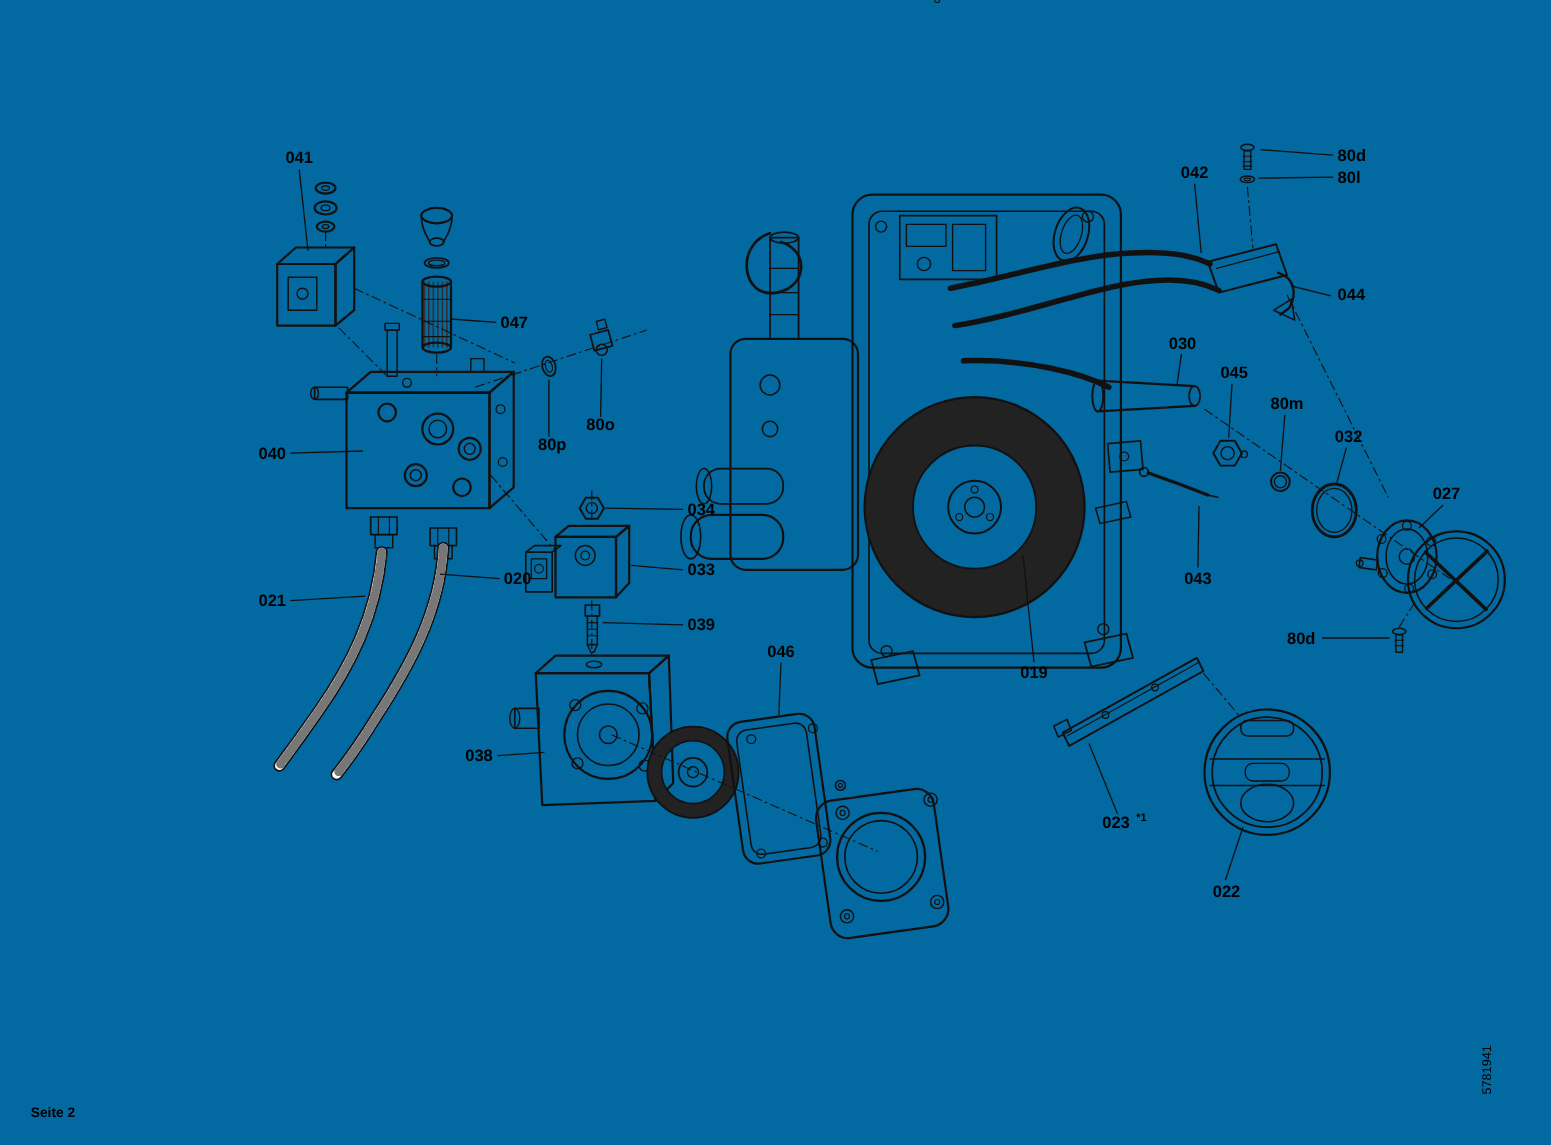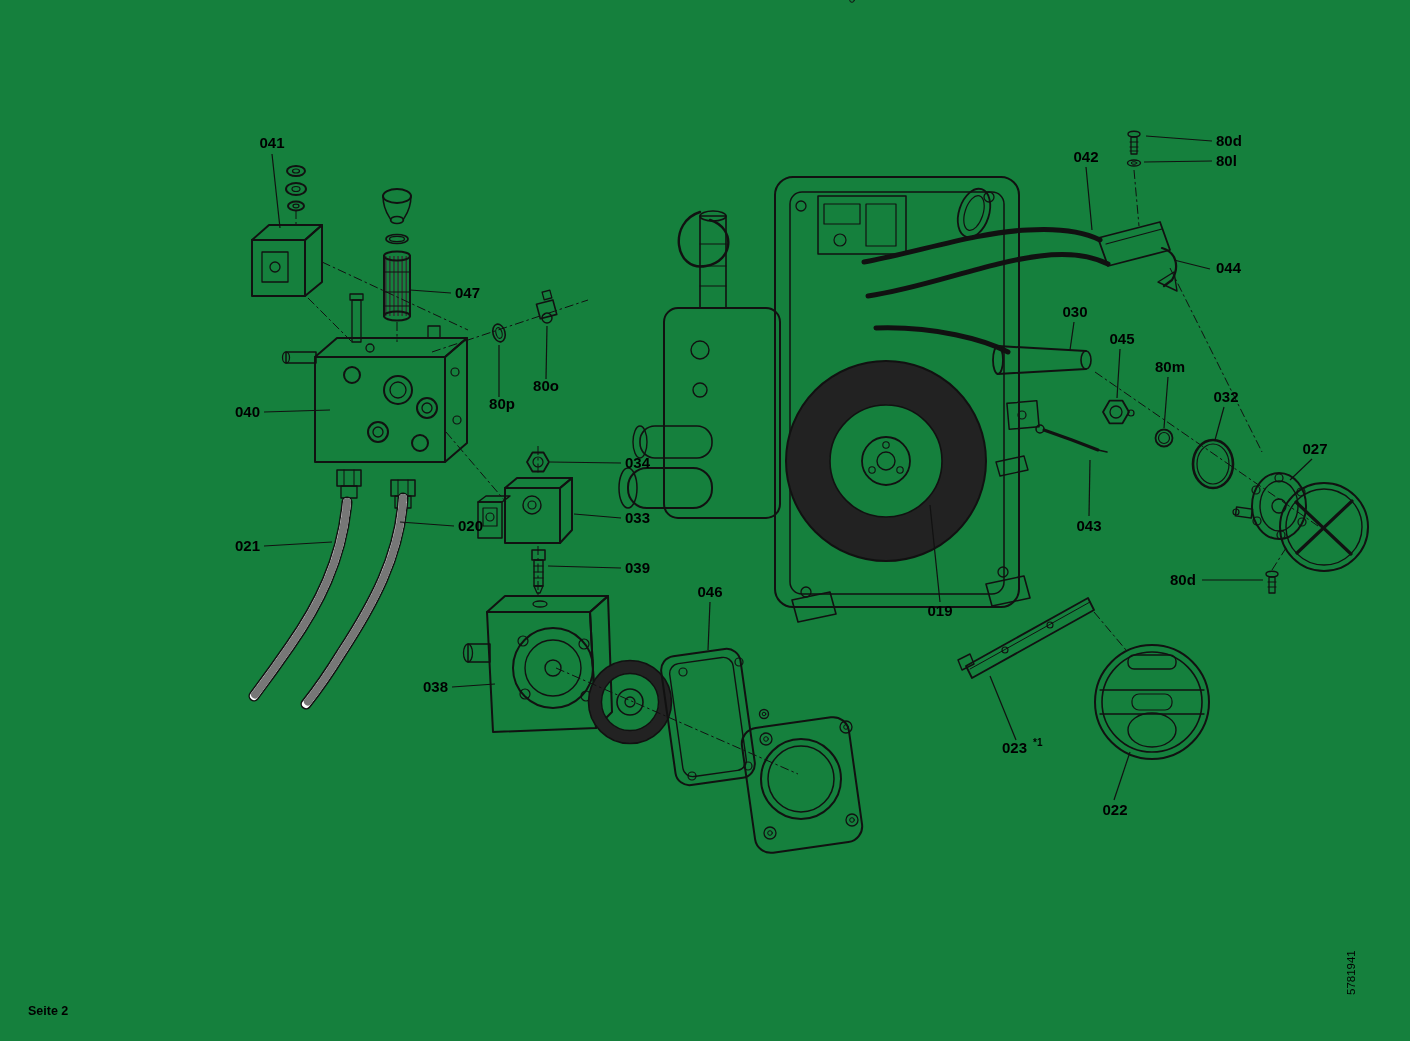--- a/index.html
+++ b/index.html
@@ -1,16 +1,16 @@
 <!DOCTYPE html>
 <html><head>
 <meta charset="utf-8">
 <style>
   html,body{margin:0;padding:0;background:#e8e8e8;}
-  .page{position:relative;width:1410px;height:1041px;background:#15803d;overflow:hidden;
+  .page{position:relative;width:1410px;height:1041px;background:#0369a1;overflow:hidden;
         font-family:"Liberation Sans",sans-serif;}
   svg{position:absolute;left:0;top:0;}
   text{font-family:"Liberation Sans",sans-serif;}
   .lbl{font-size:15px;font-weight:bold;fill:#000;}
   .sup{font-size:10px;font-weight:bold;fill:#000;}
   .foot{font-size:12.5px;font-weight:bold;fill:#000;}
   .side{font-size:11.5px;fill:#000;}
 </style>
 </head>
 <body>

